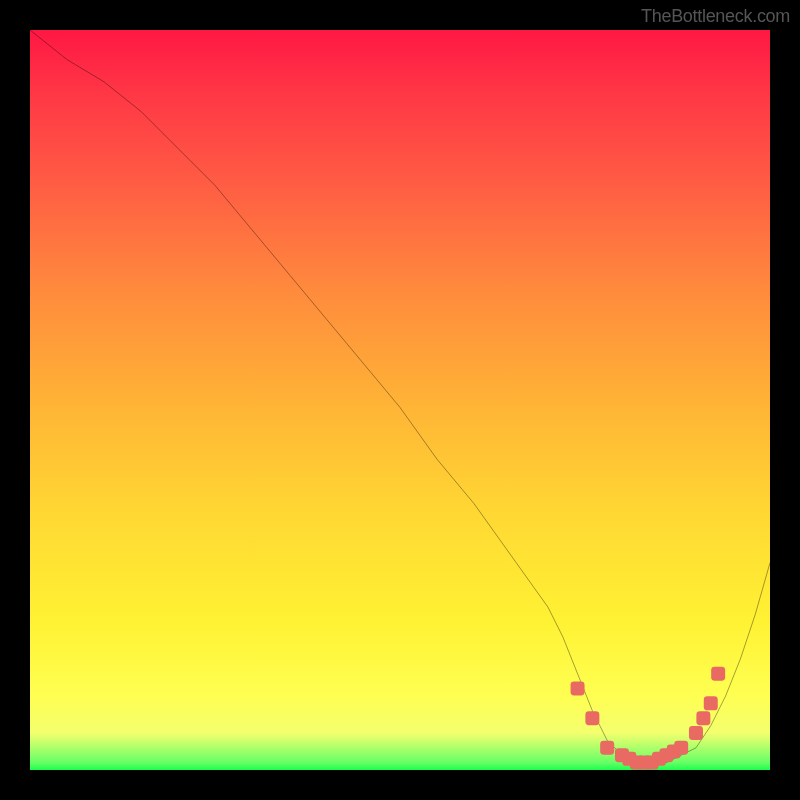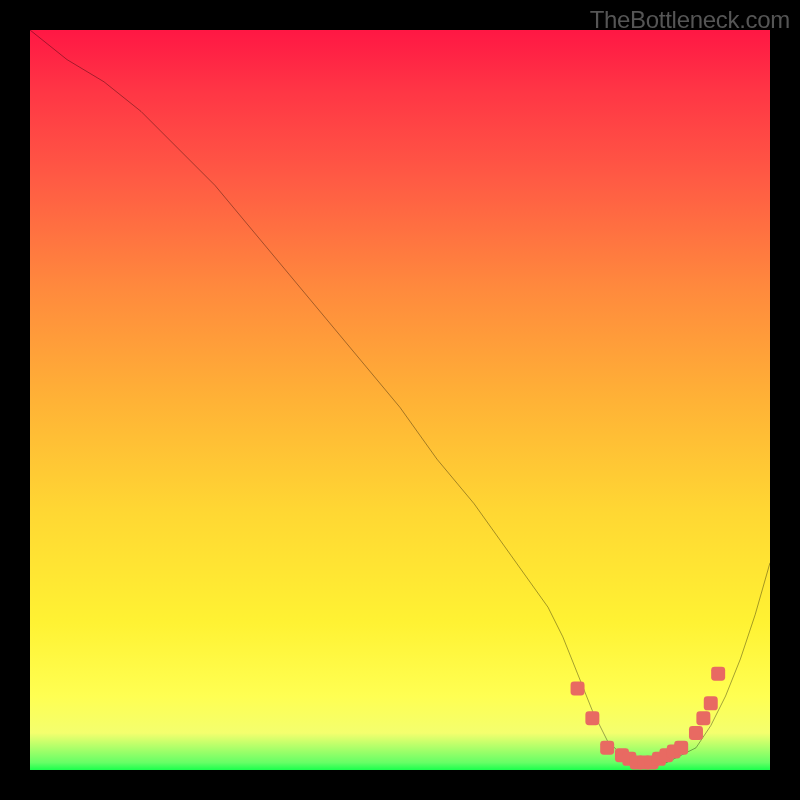--- a/index.html
+++ b/index.html
@@ -40,21 +40,21 @@
       #f4ff6e 95%,
       #66ff66 99%,
       #1bff4d 100%
     );
   }
   .watermark {
     position: absolute;
     top: 6px;
     right: 10px;
     color: #555;
-    font-size: 24px;
+    font-size: 18px;
     font-weight: 500;
     letter-spacing: -0.3px;
     user-select: none;
   }
   svg.curve {
     position: absolute;
     left: 0; top: 0;
     width: 100%;
     height: 100%;
   }

